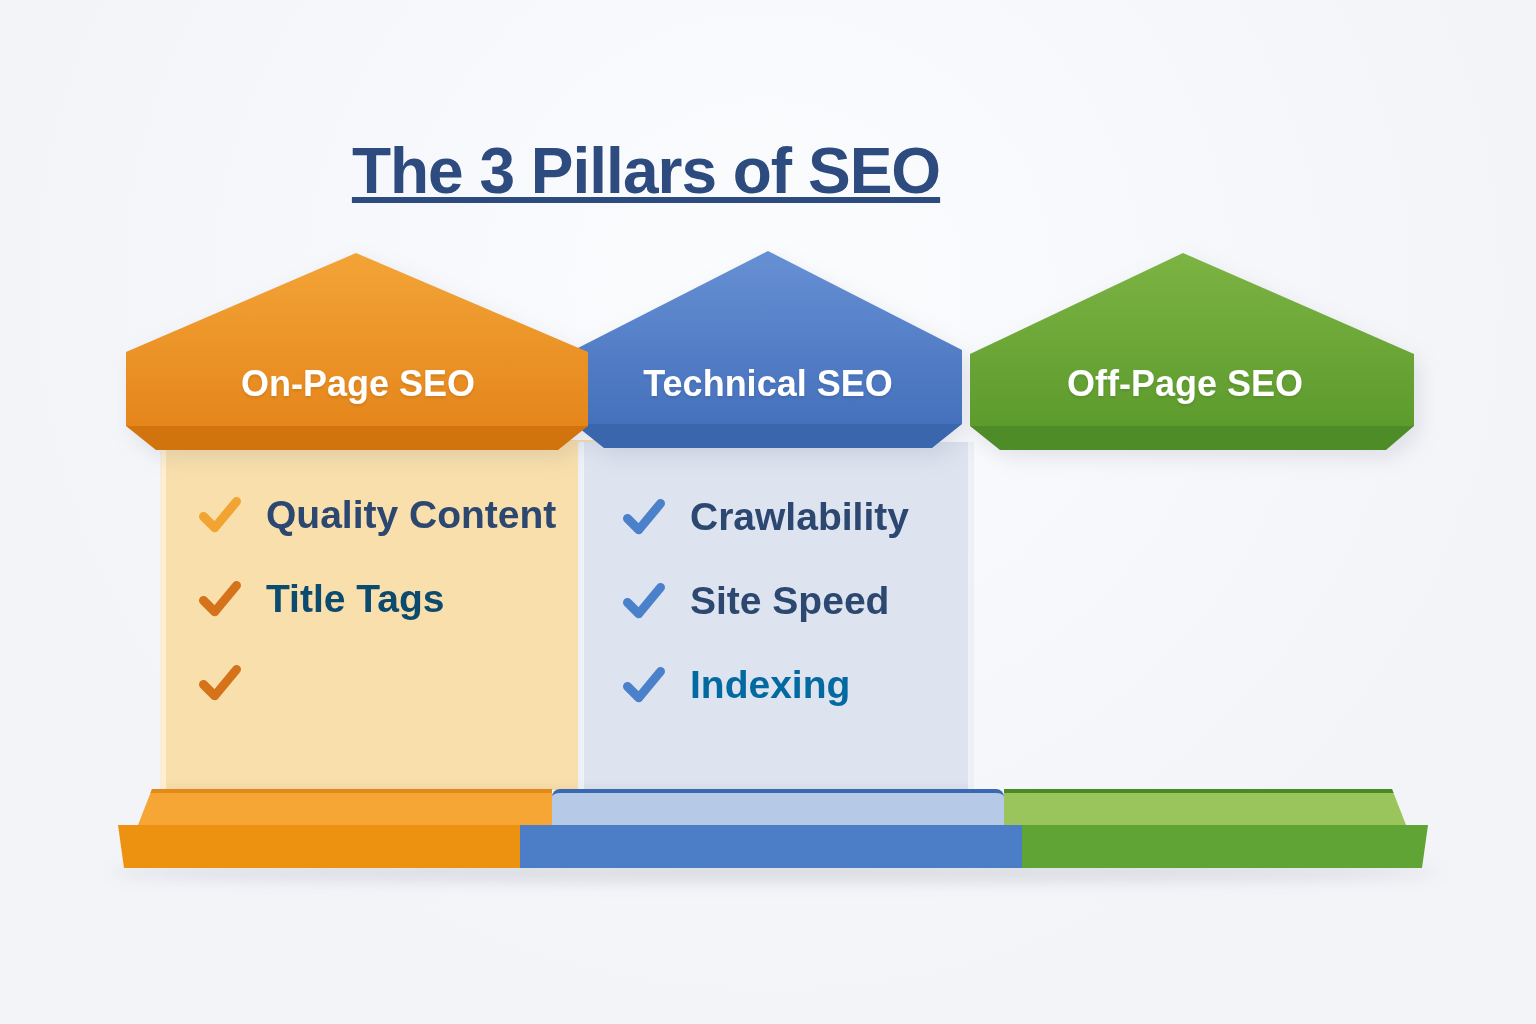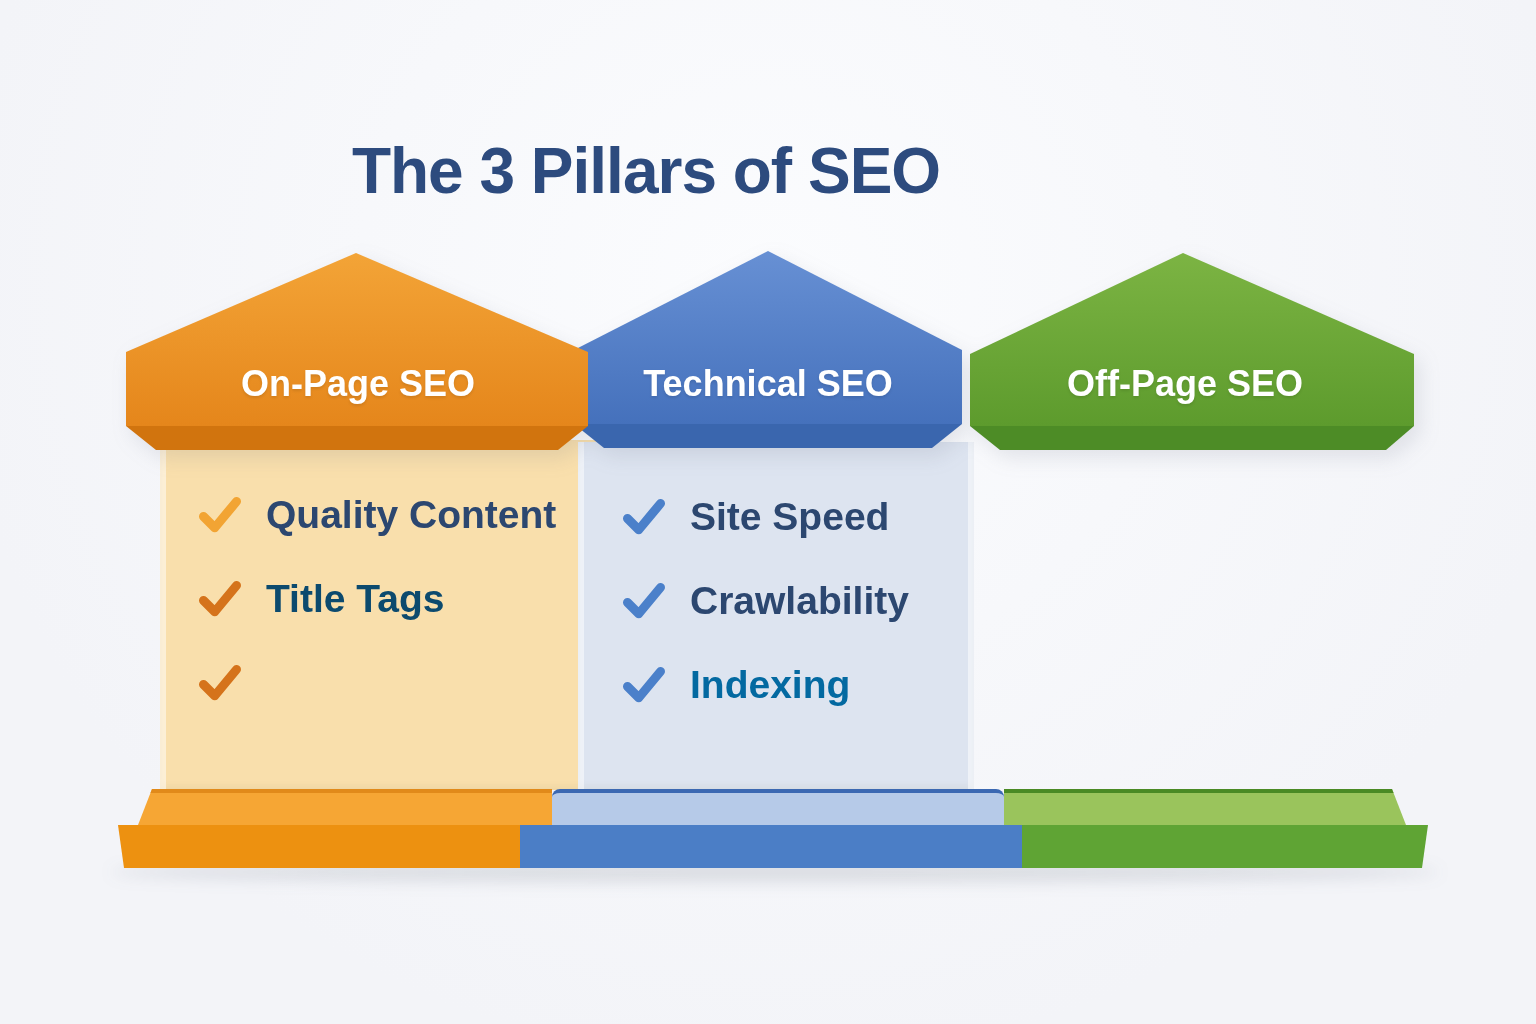--- a/index.html
+++ b/index.html
@@ -1,20 +1,20 @@
 <!DOCTYPE html>
 <html><head>
 <meta charset="utf-8">
 <style>
   html,body{margin:0;padding:0;}
   body{width:1536px;height:1024px;overflow:hidden;font-family:"Liberation Sans",sans-serif;}
   .canvas{position:relative;width:1536px;height:1024px;
           background:radial-gradient(ellipse at 50% 28%, #fbfcfe 0%, #f3f4f8 75%);}
   .title{position:absolute;left:0;top:134px;width:1292px;margin:0;
-         text-align:center;font-size:64px;font-weight:700;letter-spacing:-1px;}
+         text-align:center;font-size:64px;font-weight:700;letter-spacing:-1px;text-decoration:underline;}
 
   
   .pillar-body{position:absolute;box-sizing:border-box;
                box-shadow:inset 6px 0 0 rgba(255,255,255,.5), inset -6px 0 0 rgba(255,255,255,.5),
                           inset 0 -4px 6px rgba(120,110,80,.08);
                display:flex;flex-direction:column;}
   .body-on-page  {left:160px;top:440px;width:452px;height:350px;padding:46px 0 0 36px;}
   .body-technical{left:578px;top:442px;width:396px;height:348px;padding:46px 0 0 42px;}
   .body-off-page {left:998px;top:444px;width:388px;height:346px;padding:46px 0 0 42px;}
 
@@ -74,27 +74,27 @@
         <path d="M5 15.5 L12.5 23 L27 5.5" style="stroke: rgb(213, 115, 27);"></path>
         </svg>
     </div>
   </div>
 
   <div class="pillar-body body-technical" style="background-color: rgb(221, 228, 240);">
     <div class="row">
       <svg class="check" viewBox="0 0 32 29">
         <path d="M5 15.5 L12.5 23 L27 5.5" style="stroke: rgb(75, 128, 202);"></path>
         </svg>
-      <span class="item-label" style="color: rgb(44, 71, 112);">Site Speed</span>
+      <span class="item-label" style="color: rgb(44, 71, 112);">Crawlability</span>
     </div>
     <div class="row">
       <svg class="check" viewBox="0 0 32 29">
         <path d="M5 15.5 L12.5 23 L27 5.5" style="stroke: rgb(75, 128, 202);"></path>
         </svg>
-      <span class="item-label" style="color: rgb(44, 71, 112);">Crawlability</span>
+      <span class="item-label" style="color: rgb(44, 71, 112);">Site Speed</span>
     </div>
     <div class="row">
       <svg class="check" viewBox="0 0 32 29">
         <path d="M5 15.5 L12.5 23 L27 5.5" style="stroke: rgb(75, 128, 202);"></path>
         </svg>
       <span class="item-label" style="color: #0369a1;">Indexing</span>
     </div>
   </div>
 
 

